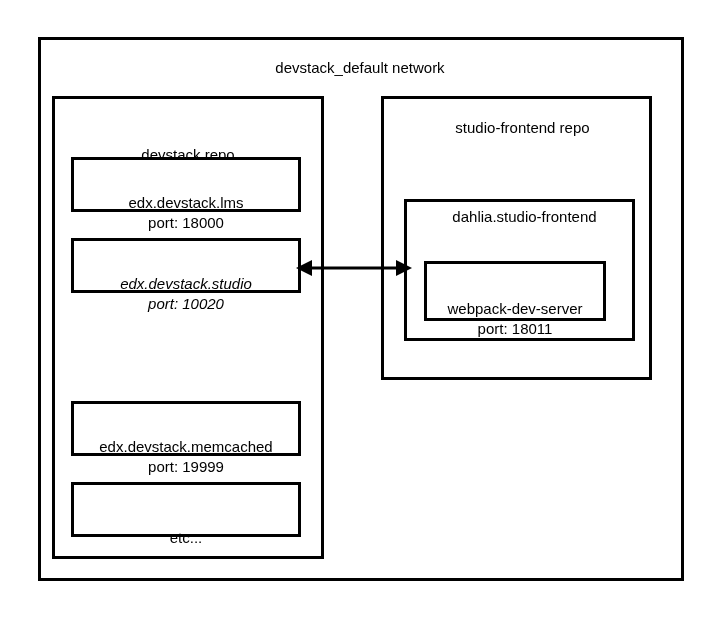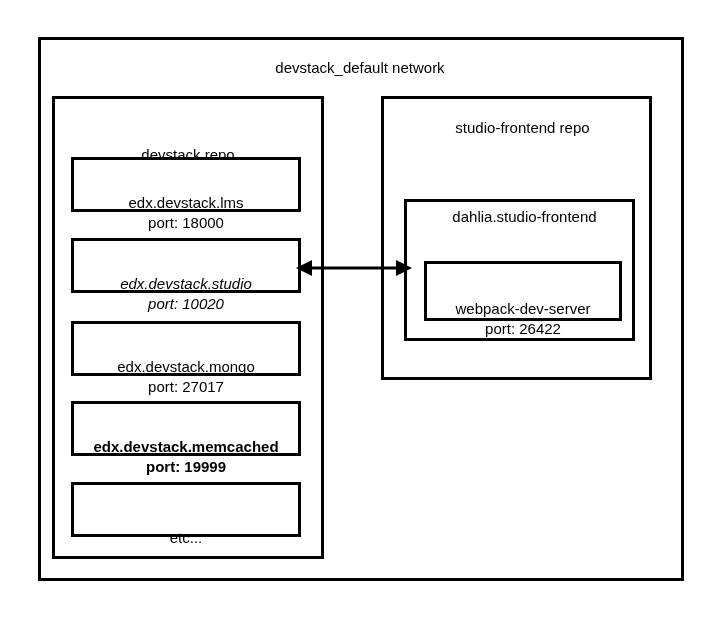--- a/index.html
+++ b/index.html
@@ -56,21 +56,21 @@
   
   #dahlia-container-box {
     left: 404px;
     top: 199px;
     width: 231px;
     height: 142px;
   }
   #webpack-box {
     left: 424px;
     top: 261px;
-    width: 198px;
+    width: 182px;
     height: 60px;
   }
 
   
   .service-box {
     left: 71px;
     width: 230px;
     height: 55px;
   }
 
@@ -142,28 +142,22 @@
     </div>
   </div>
 
   <div class="box service-box" style="top:238px;font-style:italic;">
     <div class="box-text">
       <span class="line">edx.devstack.studio</span>
       <span class="line">port: 10020</span>
     </div>
   </div>
 
-  <div class="box service-box" style="top:321px;">
-    <div class="box-text">
-      <span class="line">edx.devstack.mongo</span>
-      <span class="line">port: 27017</span>
-    </div>
-  </div>
 
-  <div class="box service-box" style="top:401px;font-weight:bold;">
+  <div class="box service-box" style="top:401px;">
     <div class="box-text">
       <span class="line">edx.devstack.memcached</span>
       <span class="line">port: 19999</span>
     </div>
   </div>
 
   <div class="box service-box" style="top:482px;">
     <div class="box-text">
       <span class="line">etc...</span>
     </div>
@@ -171,21 +165,21 @@
 
   <div class="box" id="studio-frontend-repo-box"></div>
   <div class="group-label" id="studio-frontend-repo-label" style="left:381px; right:auto; width:283px;">studio-frontend repo</div>
 
   <div class="box" id="dahlia-container-box"></div>
   <div class="group-label" id="dahlia-label" style="left:388px; right:auto; width:273px;">dahlia.studio-frontend</div>
 
   <div class="box" id="webpack-box">
     <div class="box-text">
       <span class="line">webpack-dev-server</span>
-      <span class="line">port: 26422</span>
+      <span class="line">port: 18011</span>
     </div>
   </div>
 
   <svg id="connector-arrow" viewBox="0 0 116 32" width="116" height="32">
     <line x1="14" y1="16" x2="102" y2="16" stroke="#000000" stroke-width="3"></line>
     <polygon points="0,16 16,8 16,24" fill="#000000"></polygon>
     <polygon points="116,16 100,8 100,24" fill="#000000"></polygon>
   </svg>
 
 </div>

